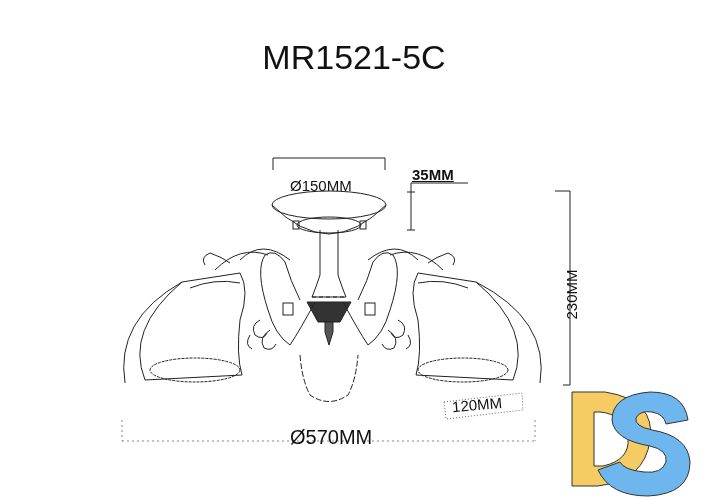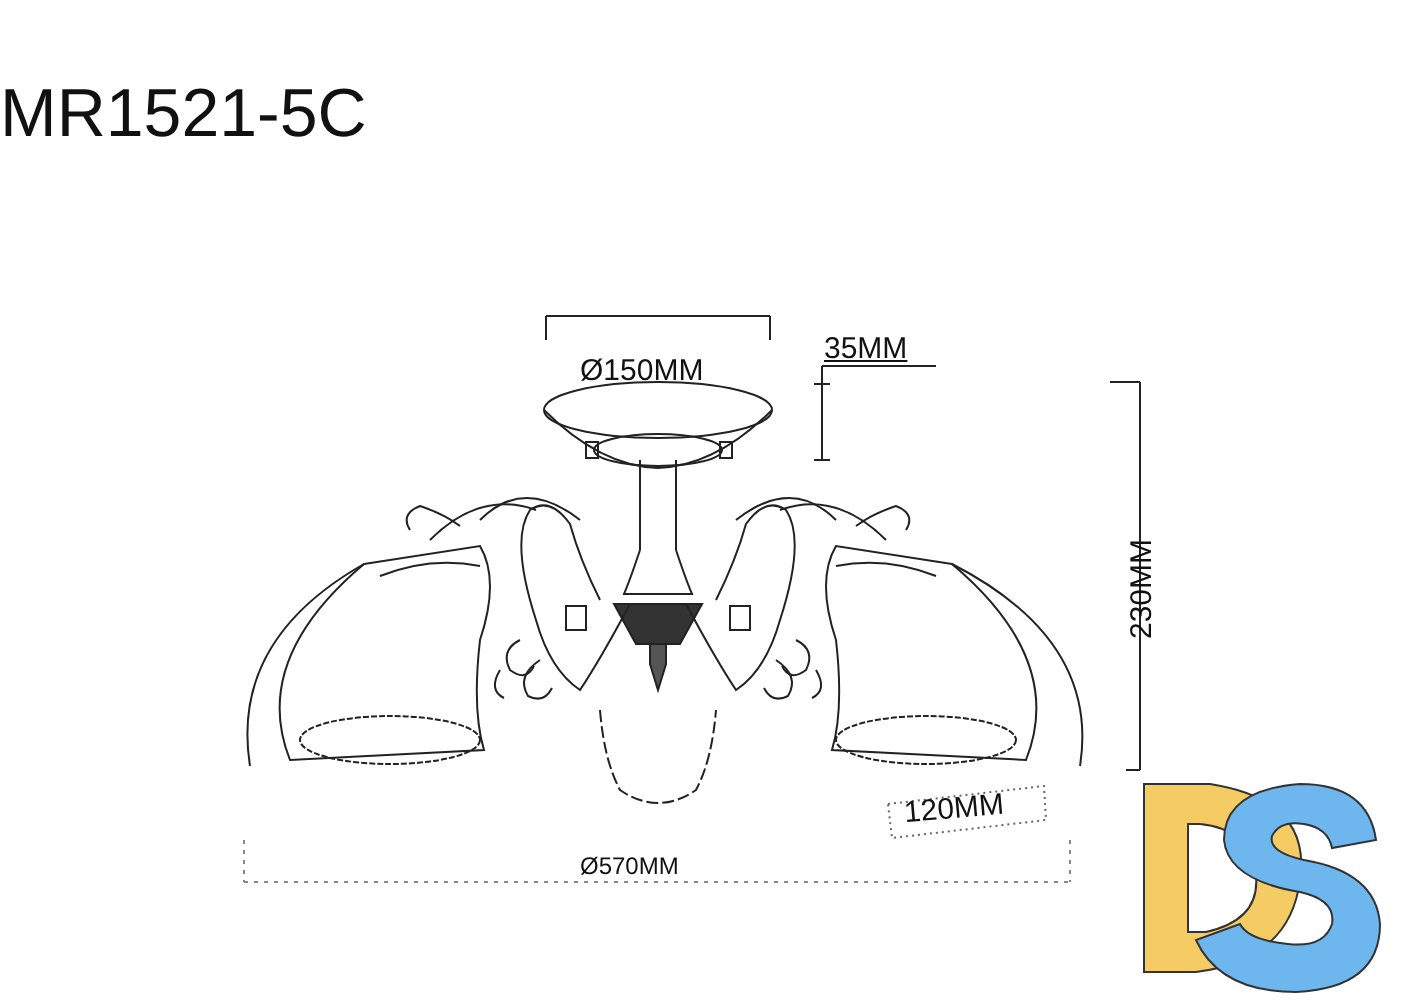--- a/index.html
+++ b/index.html
@@ -1,24 +1,24 @@
 <!DOCTYPE html>
 <html><head>
 <meta charset="utf-8">
 <style>
   html,body{margin:0;padding:0;background:#fff;}
   body{width:708px;height:500px;position:relative;overflow:hidden;font-family:"Liberation Sans",sans-serif;color:#111;}
-  .title{position:absolute;left:0;width:708px;top:38px;text-align:left;font-size:34px;letter-spacing:0px;color:#111;}
+  .title{position:absolute;left:0;width:708px;top:38px;text-align:center;font-size:34px;letter-spacing:0px;color:#111;}
   svg{position:absolute;left:0;top:0;}
   .lbl{position:absolute;font-size:15px;color:#111;white-space:nowrap;}
   .lbl-d150{left:290px;top:142px;margin-top:35px;}
-  .lbl-35{left:412px;top:166px;text-decoration:underline;}
+  .lbl-35{left:412px;top:166px;text-decoration:underline;font-weight:bold;}
   .lbl-230{left:546px;top:286px;transform:rotate(-90deg);transform-origin:center;font-size:15px;}
   .lbl-120{left:452px;top:396px;transform:rotate(-5deg);font-size:15px;}
-  .lbl-570{left:290px;top:426px;font-size:12px;}
+  .lbl-570{left:290px;top:426px;font-size:20px;}
 </style>
 </head>
 <body>
 
 <div class="title">MR1521-5C</div>
 
 <svg width="708" height="500" viewBox="0 0 708 500">
   <g fill="none" stroke="#222" stroke-width="1">
 
     <g>

